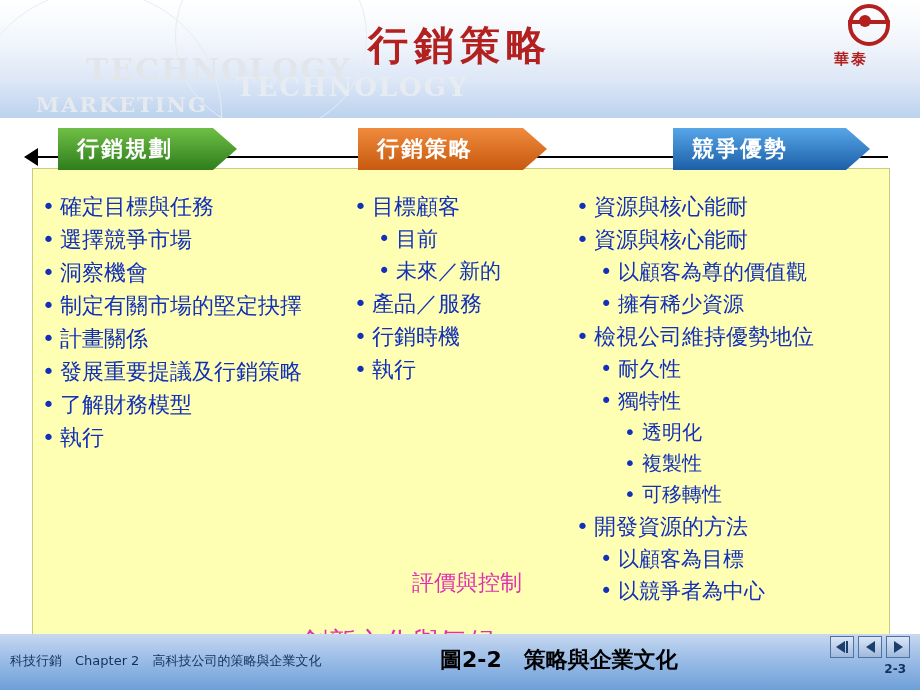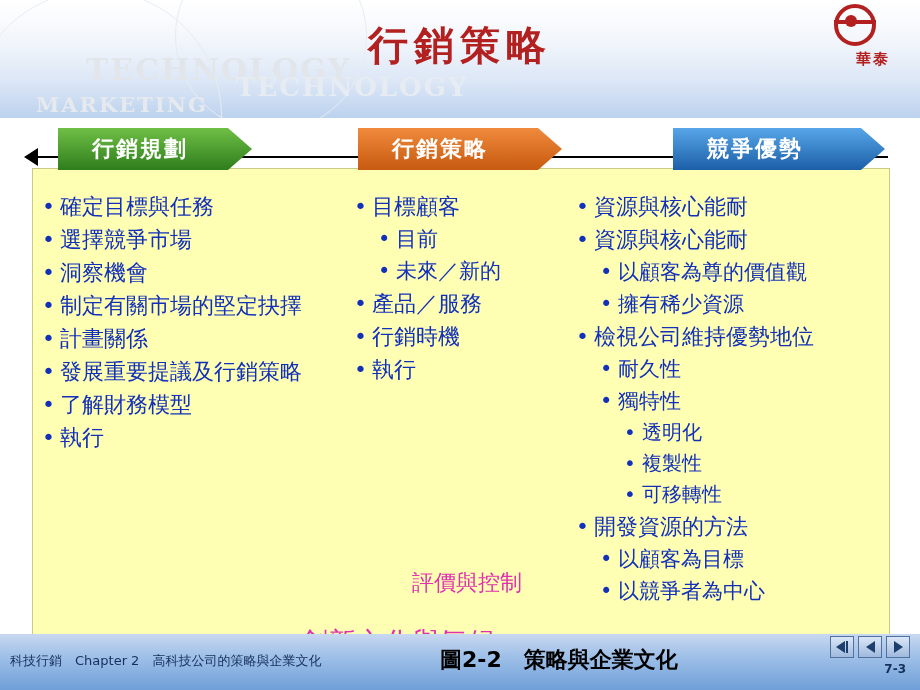--- a/index.html
+++ b/index.html
@@ -30,21 +30,21 @@
   .circleB{
     position:absolute;left:175px;top:-60px;width:190px;height:190px;border-radius:50%;
     border:1px solid #e8ecf1;
   }
   #title{
     position:absolute;left:0;top:18px;width:920px;text-align:center;
     font-family:"DejaVu Serif","Liberation Serif",serif;
     font-size:40px;font-weight:bold;color:#b32020;letter-spacing:6px;
   }
   
-  #logo{position:absolute;right:30px;top:4px;text-align:right;width:70px;}
+  #logo{position:absolute;right:16px;top:4px;text-align:left;width:70px;}
   #logo .ring{
     width:34px;height:34px;border-radius:50%;border:4px solid #b32020;
     margin:0 auto;position:relative;
   }
   #logo .ring:after{
     content:"";position:absolute;left:7px;top:7px;width:12px;height:12px;
     border-radius:50%;background:#b32020;
   }
   #logo .ring:before{
     content:"";position:absolute;left:-4px;top:12px;width:42px;height:4px;background:#b32020;
@@ -65,21 +65,21 @@
   #arrowhead{
     position:absolute;left:24px;top:148px;width:0;height:0;
     border-top:9px solid transparent;border-bottom:9px solid transparent;
     border-right:14px solid #000;
   }
   
   .chev{
     position:absolute;height:42px;display:flex;align-items:center;
     color:#ffffff;font-weight:bold;font-size:22px;
     font-family:"DejaVu Sans","Liberation Sans",sans-serif;
-    padding-left:34px;letter-spacing:2px;
+    padding-left:19px;letter-spacing:2px;
     clip-path:polygon(0 0, calc(100% - 24px) 0, 100% 50%, calc(100% - 24px) 100%, 0 100%);
   }
   #chev1{left:58px;top:128px;width:160px;background:linear-gradient(to bottom,#6fbf46,#2f7d1c);}
   #chev2{left:358px;top:128px;width:170px;background:linear-gradient(to bottom,#f08a3c,#c75a10);}
   #chev3{left:658px;top:128px;width:178px;background:linear-gradient(to bottom,#57a6e8,#1c5fa8);margin-left:15px;}
 
   
   .col{position:absolute;top:190px;color:#1230b8;}
   #col1{left:40px;width:300px;}
   #col2{left:352px;width:220px;}
@@ -238,13 +238,13 @@
         <div class="bar"></div>
       </div>
   </div>
   <div class="navbtn">
     <div class="tri tri-l"></div>
   </div>
   <div class="navbtn">
     <div class="tri tri-r"></div>
   </div>
 </div>
-<div id="pagenum">7-3</div>
+<div id="pagenum">2-3</div>
 
 </body></html>

